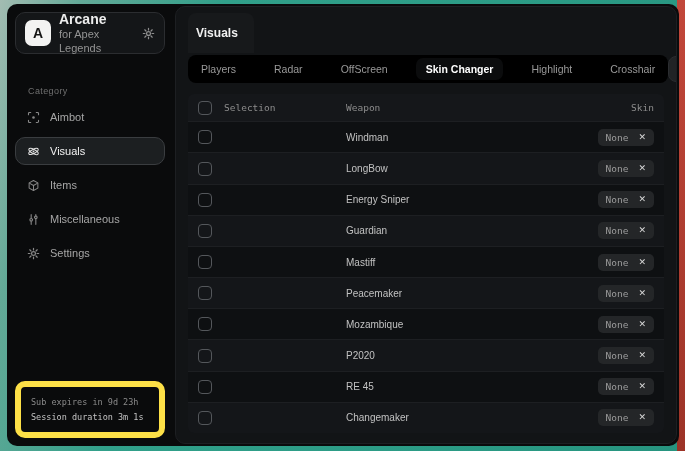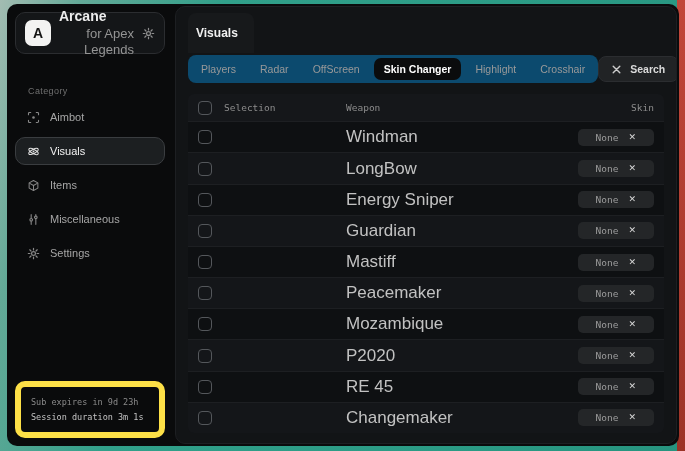--- a/index.html
+++ b/index.html
@@ -17,61 +17,61 @@
     background:#0a0b0c; border-radius:10px; display:flex; overflow:hidden;
   }
   
   .sidebar { width:166px; flex:none; padding:8px; display:flex; flex-direction:column; }
   .brand-card { height:42px; border:1px solid #2b2d30; background:#141618; border-radius:10px;
     display:flex; align-items:center; gap:8px; padding:0 9px; flex:none; }
   .logo { width:26px; height:26px; border-radius:7px; background:#f3f3f2; color:#141414;
     font-weight:bold; font-size:14px; display:flex; align-items:center; justify-content:center; flex:none; }
   .brand-text { display:flex; flex-direction:column; line-height:1.25; }
   .brand-title { font-size:14px; font-weight:bold; color:#ededed; }
-  .brand-sub { font-size:13px; color:#949494;text-align:right; }
+  .brand-sub { font-size:11px; color:#949494; }
   .brand-gear { margin-left:auto; color:#8d8d8d; display:flex; cursor:pointer; }
   .cat-label { margin:32px 0 4px 13px; font-size:9px; color:#6f6f6f; letter-spacing:.4px; }
   .nav { display:flex; flex-direction:column; }
   .nav-item { height:28px; margin:3px 0; padding:0 11px; border-radius:10px; border:1px solid transparent;
     display:flex; align-items:center; gap:10px; font-size:11px; color:#a6a6a6; cursor:pointer; }
   .nav-item .ico { color:#878787; display:flex; }
   .nav-item.active { background:#1c1f21; border-color:#3a3d40; color:#f2f2f2; }
   .nav-item.active .ico { color:#e2e2e2; }
   .side-footer { margin-top:auto; border:6px solid #fde047; border-radius:10px; padding:8px 10px;
     font-family:"DejaVu Sans Mono", monospace; font-size:8.5px; line-height:1.7; }
   .side-footer .l1 { color:#8a8a8a; }
   .side-footer .l2 { color:#c4c4c4; }
   
   .main { flex:1; margin:2px 2px 2px 2px; background:#121416; border:1px solid #1d1f22;
     border-radius:10px; padding:6px 12px 10px; display:flex; flex-direction:column; overflow:hidden; }
   .title-tab { align-self:flex-start; background:#17191b; border-radius:8px 8px 0 0;
     padding:10px 16px 12px 8px; }
   .page-title { font-size:12px; font-weight:bold; color:#f1f1f1; }
   .controls { display:flex; align-items:center; justify-content:space-between; margin-top:2px; }
-  .tabbar { display:flex; background:#0c4a6e; border-radius:8px; padding:3px; gap:4px; }
+  .tabbar { display:flex; background:#000000; border-radius:8px; padding:3px; gap:18px; }
   .tab { padding:5px 10px; font-size:10.5px; color:#999999; border-radius:7px; cursor:pointer; white-space:nowrap; }
   .tab.active { background:#0b0c0d; color:#ffffff; font-weight:bold; }
   .search-btn { display:flex; align-items:center; gap:9px; background:#212325; border:1px solid #2b2d30;
     border-radius:8px; padding:6px 13px; font-size:10.5px; font-weight:bold; color:#dadada; cursor:pointer; }
   .search-btn .x { color:#cccccc; display:flex; }
   
   .table { margin-top:11px; display:flex; flex-direction:column; border-radius:6px; overflow:hidden; }
   .thead, .trow { display:grid; grid-template-columns:148px 1fr 96px; align-items:center; padding:0 10px; }
   .thead { height:28px; background:#15171a; color:#8c8c8c;
     font-family:"DejaVu Sans Mono", monospace; font-size:9.5px; }
   .thead .sel-wrap { display:flex; align-items:center; gap:12px; }
   .th-skin { text-align:right; }
   .trow { height:32px; border-top:1px solid #1d1f22; }
   .trow:nth-child(even) { background:#0e1012; }
   .trow:nth-child(odd) { background:#141619; }
   .checkbox { width:14px; height:14px; border:1.5px solid #54575b; border-radius:4px;
     background:transparent; cursor:pointer; flex:none; }
-  .weapon { color:#c2c2c2; font-size:17px; }
+  .weapon { color:#c2c2c2; font-size:10px; }
   .chip { justify-self:end; display:flex; align-items:center; gap:10px; background:#242628;
-    border-radius:5px; padding:3px 18px; cursor:pointer; }
+    border-radius:5px; padding:3px 8px; cursor:pointer; }
   .chip .chip-label { color:#9c9c9c; font-size:9.5px; font-family:"DejaVu Sans Mono", monospace; }
   .chip .chip-x { color:#d8d8d8; font-size:9px; line-height:1; cursor:pointer; }
   svg { display:block; }
 </style>
 </head>
 <body>
 
 <div class="red-edge"></div>
 
 <div class="window">

